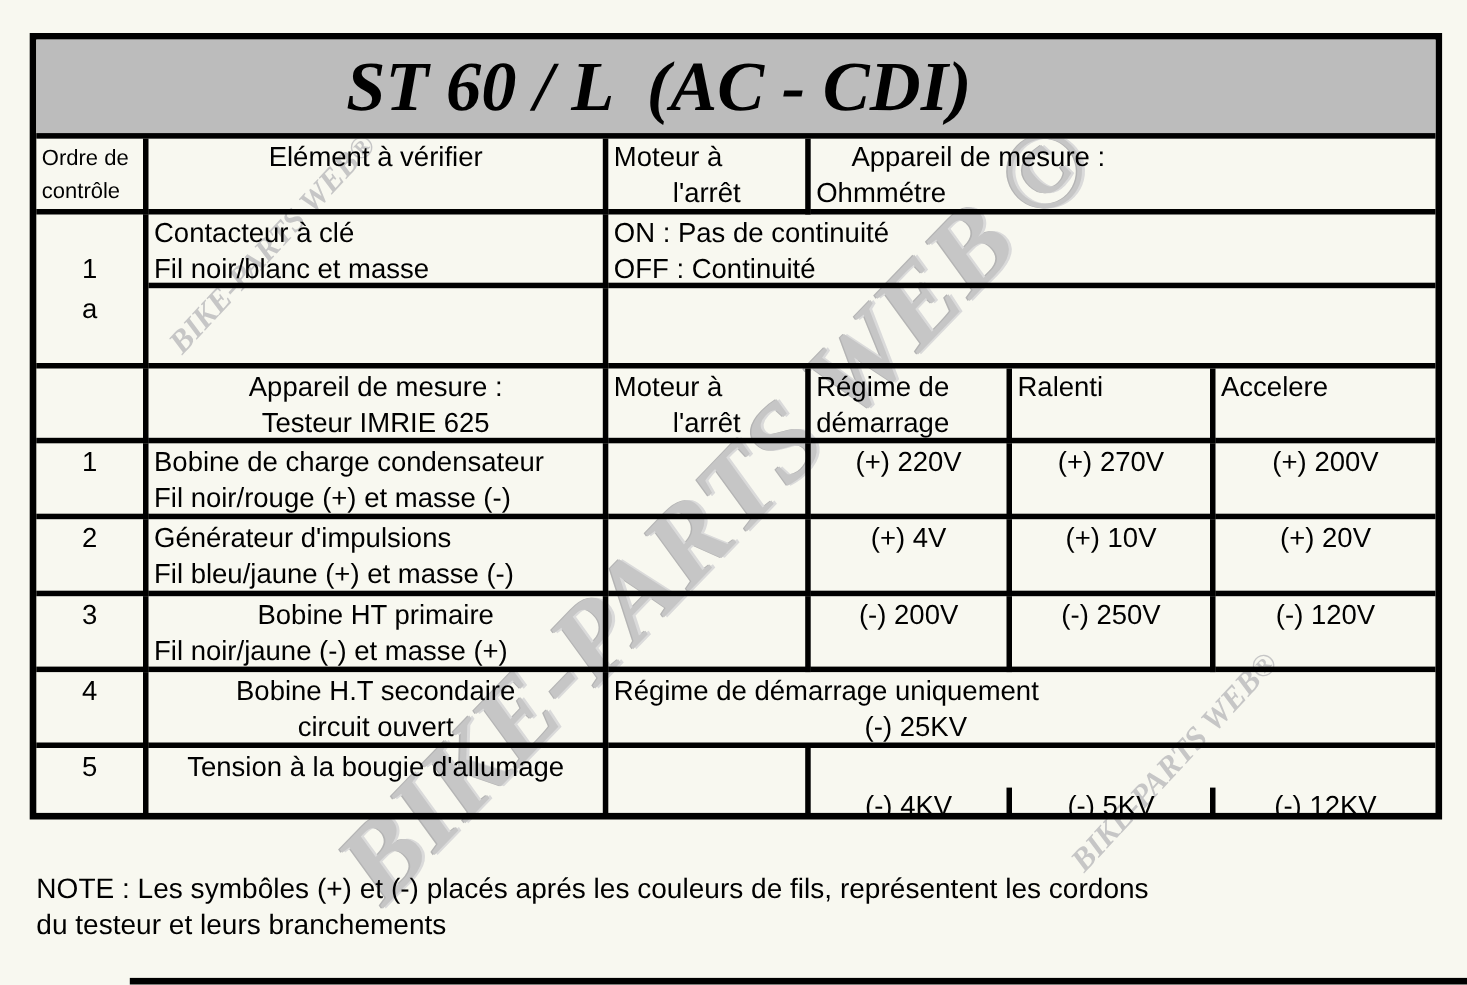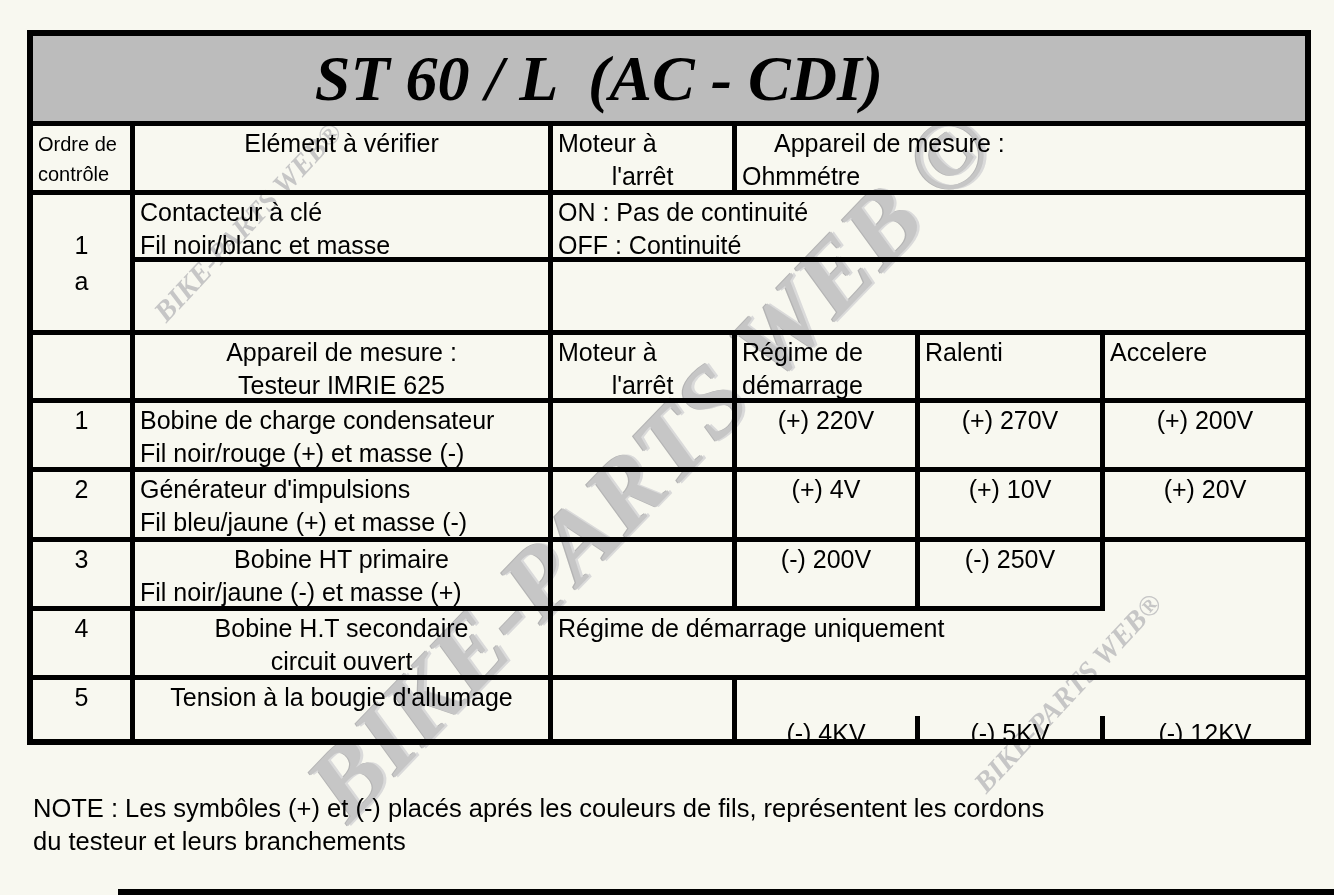--- a/index.html
+++ b/index.html
@@ -188,28 +188,32 @@
       <div class="ta-c">Bobine HT primaire</div>
       <div>Fil noir/jaune (-) et masse (+)</div>
     </div>
     <div class="cell" style="grid-area:7/3"></div>
     <div class="cell val-b" style="grid-area:7/4">
         <span>(-) 200V</span>
       </div>
     <div class="cell val-b" style="grid-area:7/5">
         <span>(-) 250V</span>
       </div>
+    <div class="cell val-b no-br" style="grid-area:7/6">
+        <span>(-) 120V</span>
+      </div>
 
     <div class="cell ta-c" style="grid-area:8/1">4</div>
     <div class="cell ta-c" style="grid-area:8/2">
       <div>Bobine H.T secondaire</div>
       <div>circuit ouvert</div>
     </div>
     <div class="cell no-br" style="grid-area:8/3/9/7">
       <div>Régime de démarrage uniquement</div>
+      <div class="res25kv">(-) 25KV</div>
     </div>
 
     <div class="cell ta-c no-bb" style="grid-area:9/1">5</div>
     <div class="cell ta-c no-bb" style="grid-area:9/2">
       <div>Tension à la bougie d'allumage</div>
     </div>
     <div class="cell no-bb" style="grid-area:9/3"></div>
     <div class="cell val-t no-bb" style="grid-area:9/4">
         <span>(-) 4KV</span>
       </div>

